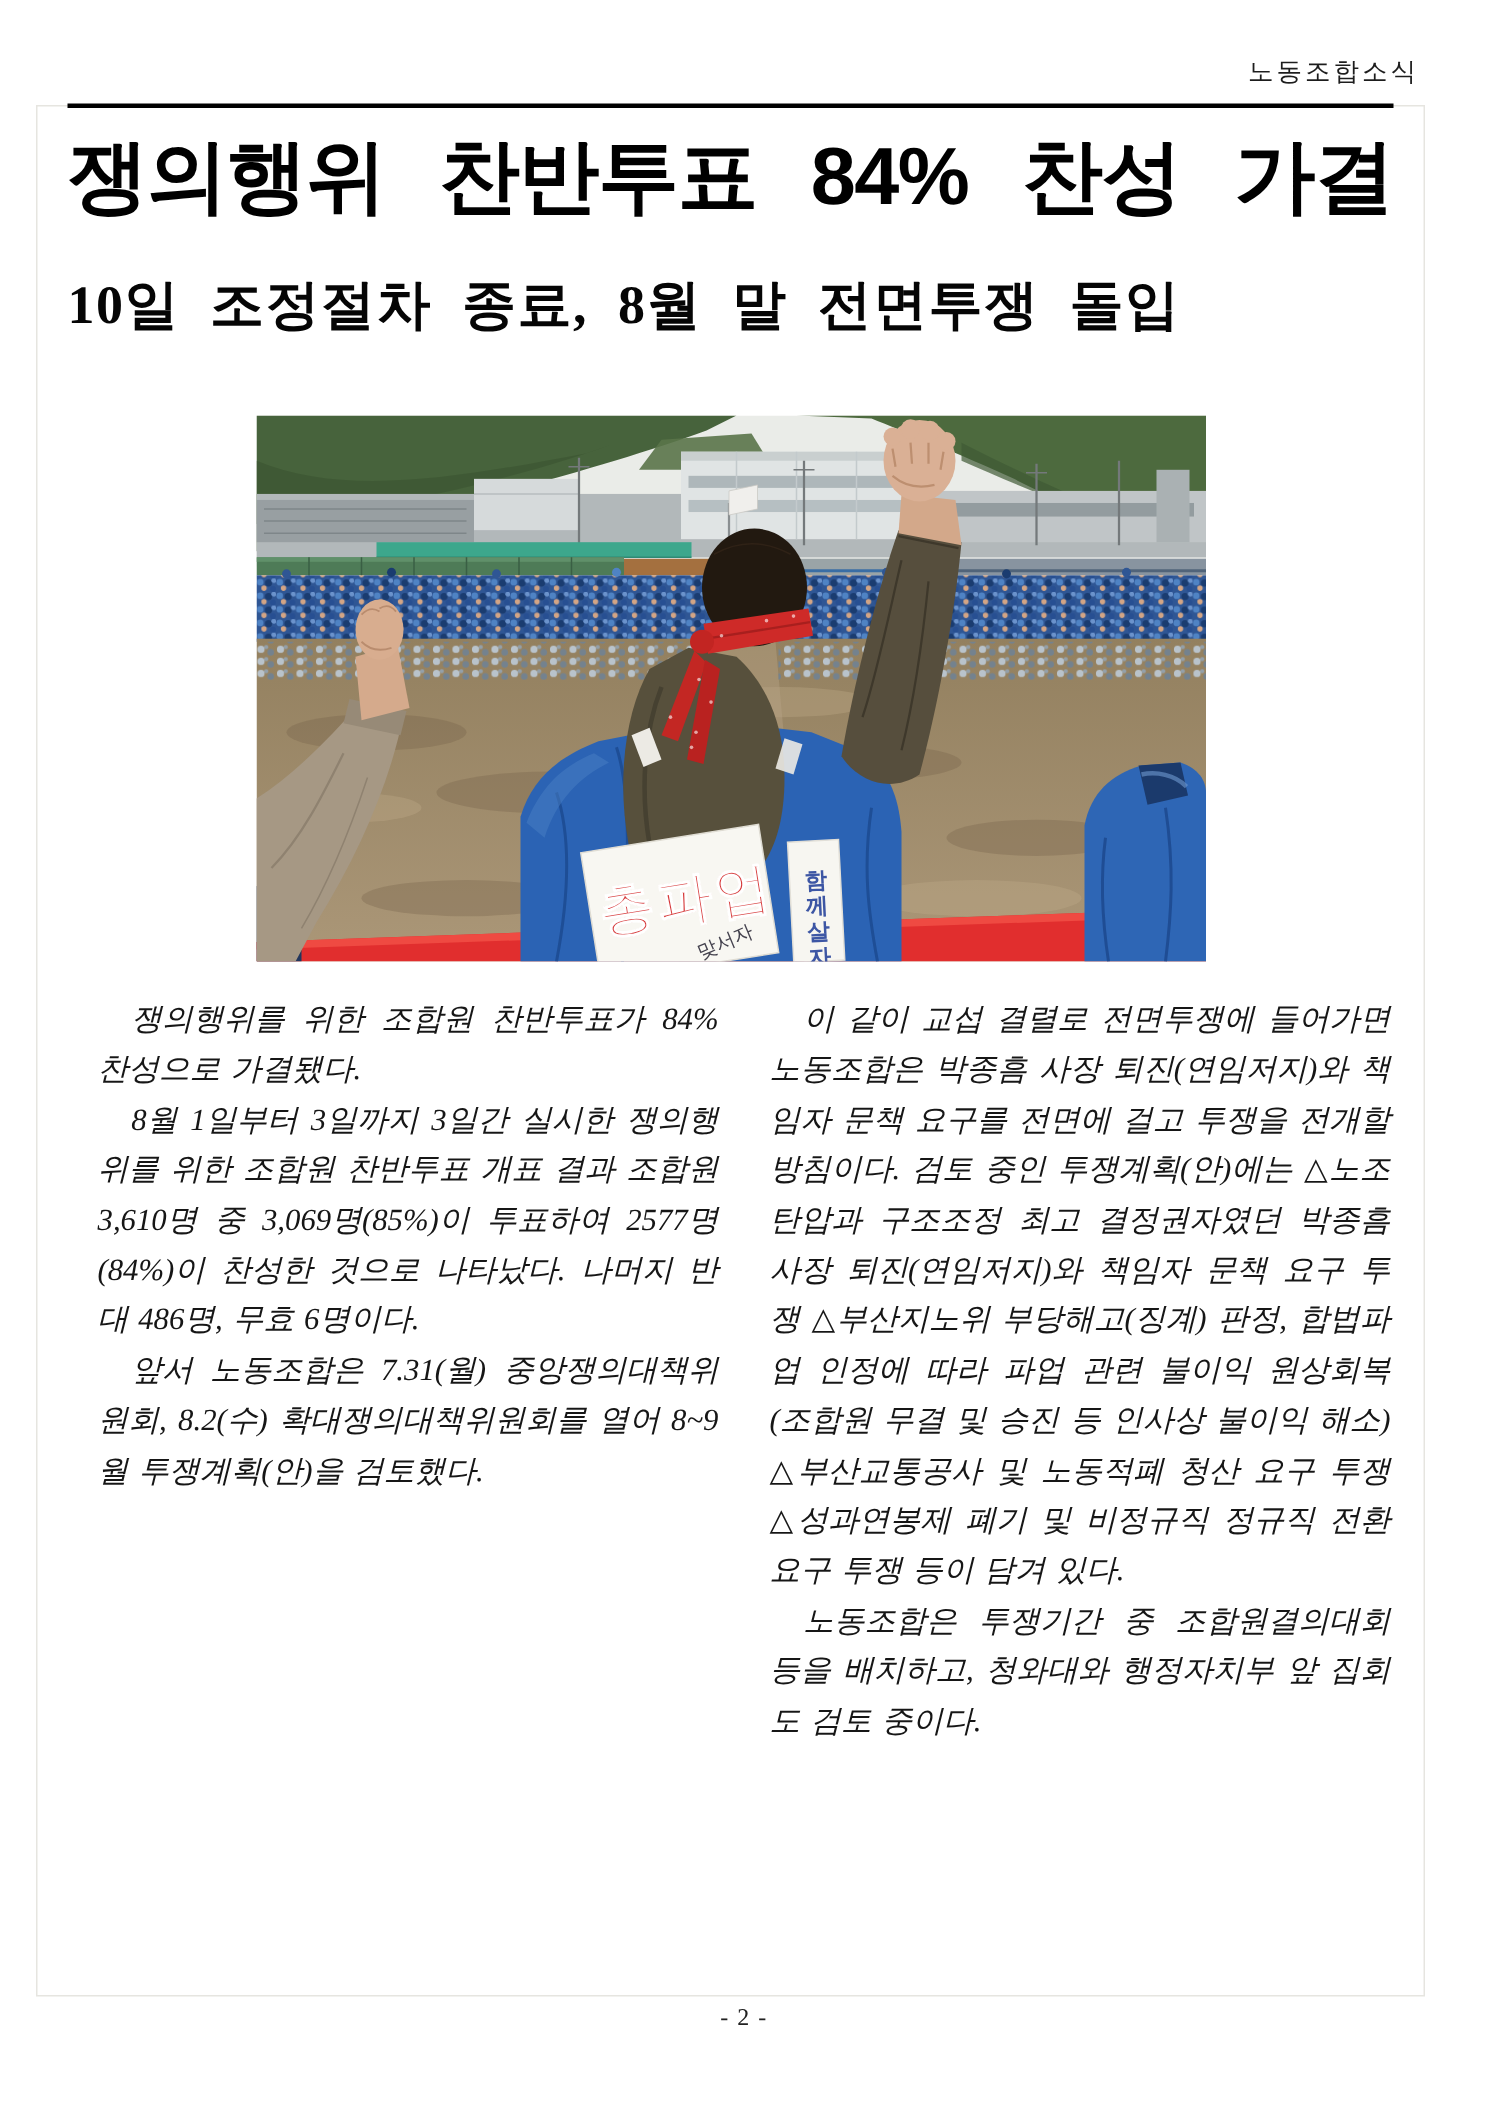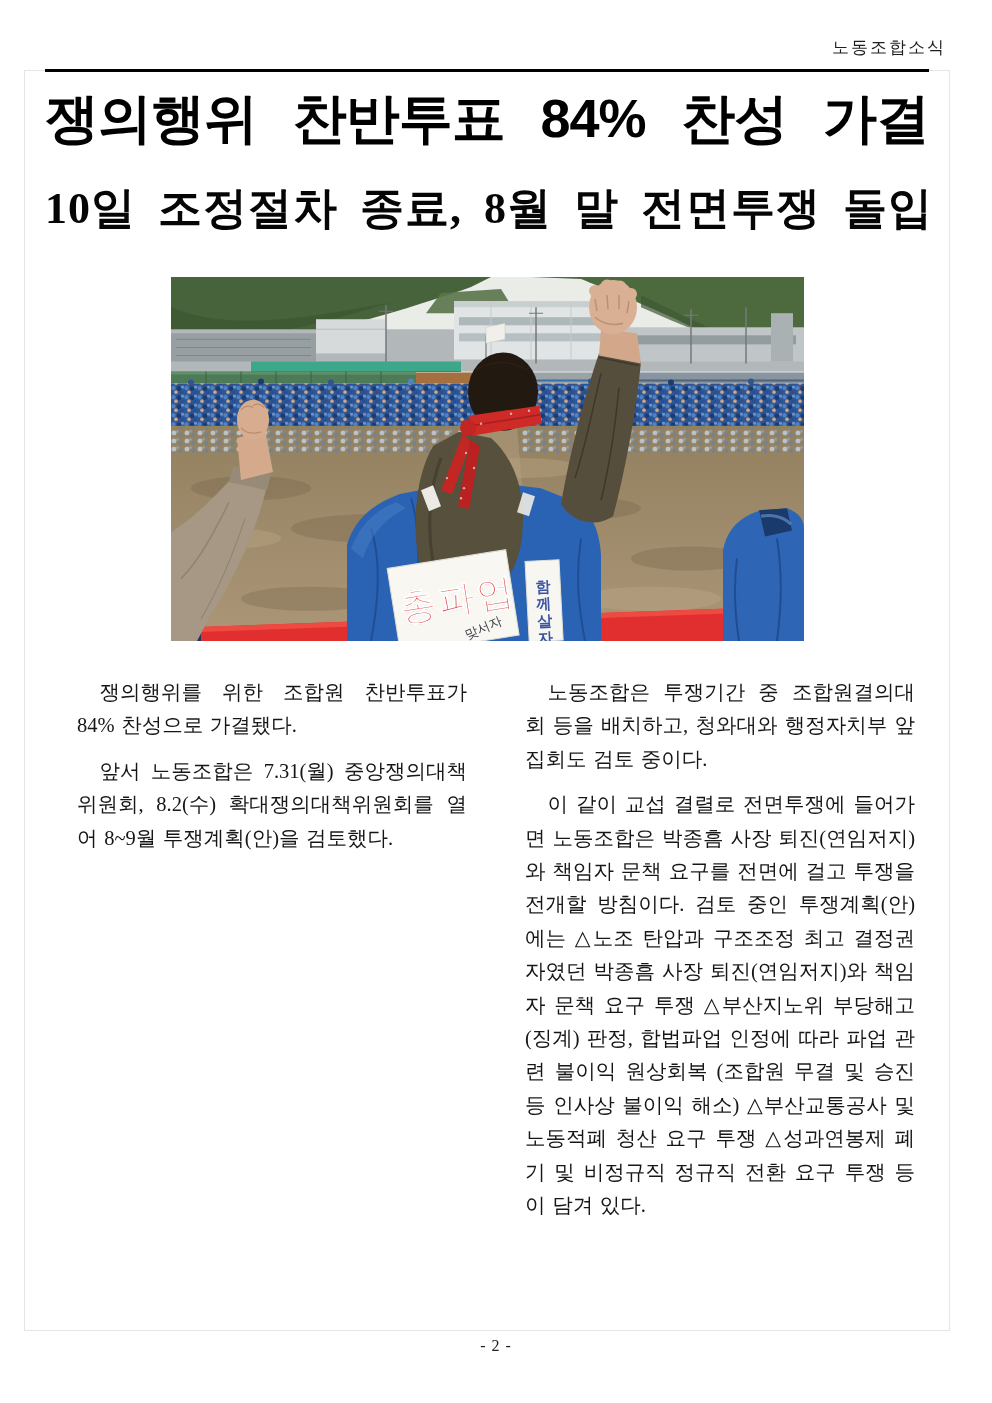--- a/index.html
+++ b/index.html
@@ -8,27 +8,27 @@
   .header-label{position:absolute;top:36px;right:46px;font-size:17px;letter-spacing:2px;color:#1d1d1d;}
   .content-box{position:absolute;left:24px;top:70px;width:926px;height:1261px;
                border:1px solid #e6e5e0;box-sizing:border-box;background:#fff;}
   .top-rule{position:absolute;left:20px;top:-2px;width:884px;height:0;border-top:3px solid #000;}
   .headline{position:absolute;left:20px;top:16px;width:884px;margin:0;
             font-family:"Liberation Sans","DejaVu Sans",sans-serif;font-weight:900;
             font-size:54px;line-height:1.15;letter-spacing:-1px;color:#000;
             text-align:justify;text-align-last:justify;}
   .subheadline{position:absolute;left:20px;top:108px;margin:0;
                font-family:"Liberation Serif","DejaVu Serif",serif;
-               font-size:44px;font-weight:700;letter-spacing:1px;word-spacing:10px;color:#050505;}
+               font-size:36px;font-weight:700;letter-spacing:1px;word-spacing:10px;color:#050505;}
   .photo{position:absolute;left:146px;top:206px;width:633px;height:364px;margin:0;padding:0;}
   .photo svg{display:block;width:633px;height:364px;}
   .columns{position:absolute;left:40px;top:593px;width:862px;display:flex;gap:34px;}
   .col{flex:0 0 414px;width:414px;}
-  .para{margin:12px;font-size:20.5px;line-height:33.4px;text-align:justify;
-        text-indent:1.1em;word-spacing:1.5px;color:#161616;}
+  .para{margin:0;font-size:20.5px;line-height:33.4px;text-align:justify;
+        text-indent:1.1em;word-spacing:1.5px;color:#161616;font-style:italic;}
   .para.cont{text-indent:0;}
   .page-number{position:absolute;left:0;top:1337px;width:100%;text-align:center;
                font-size:16px;letter-spacing:1px;color:#222;}
 </style>
 </head>
 <body>
 
 <div class="page">
 
   <div class="header-label">노동조합소식</div>
@@ -212,23 +212,24 @@
           <path d="M588,232 L616,230 L621,252 L594,258 Z" fill="#1b3a6c"></path>
           <path d="M566,280 C562,310 564,336 568,362 M606,260 C612,300 610,330 606,362" stroke="#1f4d94" stroke-width="2" fill="none"></path>
           <path d="M590,238 C600,236 612,238 620,246" stroke="#6f9ad0" stroke-width="3" fill="none" opacity="0.6"></path>
         </g>
       </svg>
     </figure>
 
     <div class="columns">
       <div class="col">
           <p class="para">쟁의행위를 위한 조합원 찬반투표가 84% 찬성으로 가결됐다.</p>
+          <p class="para">8월 1일부터 3일까지 3일간 실시한 쟁의행위를 위한 조합원 찬반투표 개표 결과 조합원 3,610명 중 3,069명(85%)이 투표하여 2577명(84%)이 찬성한 것으로 나타났다. 나머지 반대 486명, 무효 6명이다.</p>
           <p class="para">앞서 노동조합은 7.31(월) 중앙쟁의대책위원회, 8.2(수) 확대쟁의대책위원회를 열어 8~9월 투쟁계획(안)을 검토했다.</p>
         </div>
       <div class="col">
+          <p class="para">이 같이 교섭 결렬로 전면투쟁에 들어가면 노동조합은 박종흠 사장 퇴진(연임저지)와 책임자 문책 요구를 전면에 걸고 투쟁을 전개할 방침이다. 검토 중인 투쟁계획(안)에는 △노조 탄압과 구조조정 최고 결정권자였던 박종흠 사장 퇴진(연임저지)와 책임자 문책 요구 투쟁 △부산지노위 부당해고(징계) 판정, 합법파업 인정에 따라 파업 관련 불이익 원상회복 (조합원 무결 및 승진 등 인사상 불이익 해소) △부산교통공사 및 노동적폐 청산 요구 투쟁 △성과연봉제 폐기 및 비정규직 정규직 전환 요구 투쟁 등이 담겨 있다.</p>
           <p class="para">노동조합은 투쟁기간 중 조합원결의대회 등을 배치하고, 청와대와 행정자치부 앞 집회도 검토 중이다.</p>
-          <p class="para">이 같이 교섭 결렬로 전면투쟁에 들어가면 노동조합은 박종흠 사장 퇴진(연임저지)와 책임자 문책 요구를 전면에 걸고 투쟁을 전개할 방침이다. 검토 중인 투쟁계획(안)에는 △노조 탄압과 구조조정 최고 결정권자였던 박종흠 사장 퇴진(연임저지)와 책임자 문책 요구 투쟁 △부산지노위 부당해고(징계) 판정, 합법파업 인정에 따라 파업 관련 불이익 원상회복 (조합원 무결 및 승진 등 인사상 불이익 해소) △부산교통공사 및 노동적폐 청산 요구 투쟁 △성과연봉제 폐기 및 비정규직 정규직 전환 요구 투쟁 등이 담겨 있다.</p>
         </div>
     </div>
   </div>
 
   <div class="page-number">- 2 -</div>
 </div>
 
 </body></html>

